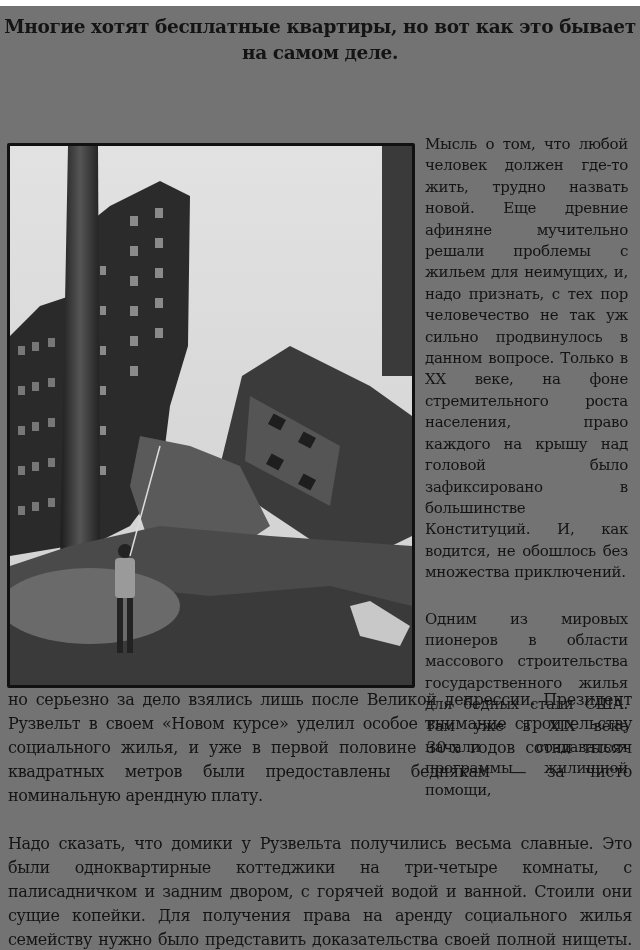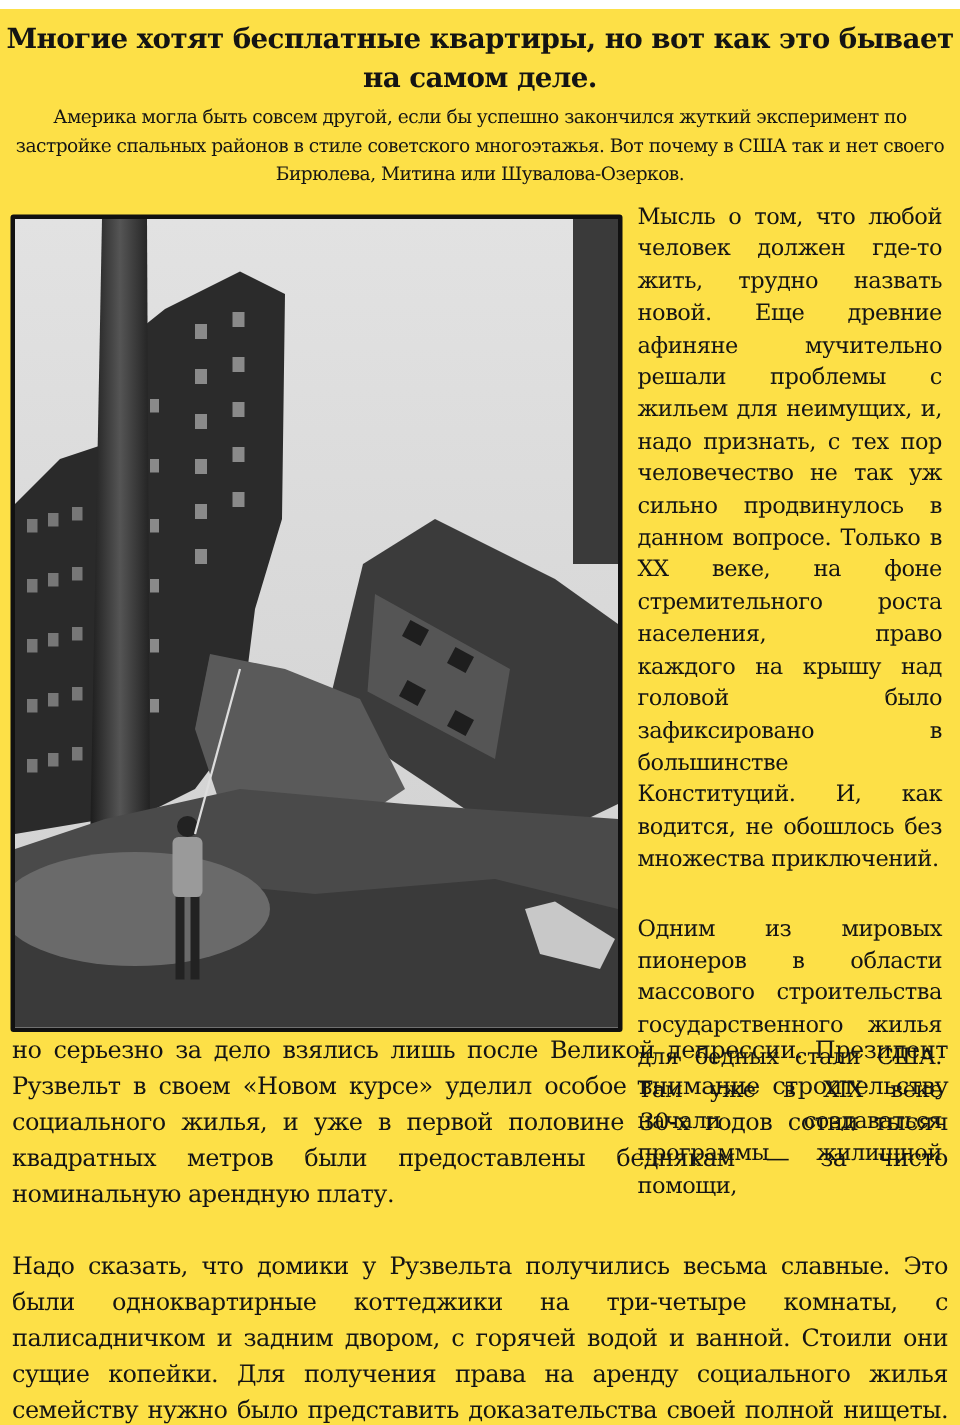--- a/index.html
+++ b/index.html
@@ -4,21 +4,21 @@
 <style>
   html, body { margin: 0; padding: 0; }
   body {
     width: 640px; height: 950px; overflow: hidden;
     background: #ffffff;
     font-family: "DejaVu Serif", "Liberation Serif", serif;
     color: #141414;
   }
   .page {
     position: absolute; left: 0; top: 6px; width: 640px; height: 944px;
-    background: #fde047;
+    background: #737373;
   }
   .title {
     position: absolute; left: 0; top: 8px; width: 640px;
     text-align: center; font-weight: bold; font-size: 18.5px; line-height: 26px;
     letter-spacing: -0.4px;
   }
   .lead {
     position: absolute; left: 6px; top: 62px; width: 628px;
     text-align: center; font-size: 12.4px; line-height: 19px; letter-spacing: -0.35px;
   }
@@ -41,21 +41,20 @@
   }
   .full p { margin: 0; }
   .cont { top: 682px; }
   .para3 { top: 826px; }
 </style>
 </head>
 <body>
 
 <div class="page">
   <div class="title">Многие хотят бесплатные квартиры, но вот как это бывает на самом деле.</div>
-  <div class="lead">Америка могла быть совсем другой, если бы успешно закончился жуткий эксперимент по застройке спальных районов в стиле советского многоэтажья. Вот почему в США так и нет своего Бирюлева, Митина или Шувалова-Озерков.</div>
 
   <div class="photo">
     <svg width="402" height="539" viewBox="0 0 402 539">
       <defs>
         <linearGradient id="sky" x1="0" y1="0" x2="0" y2="1">
           <stop offset="0" stop-color="#e2e2e2"></stop>
           <stop offset="1" stop-color="#cfcfcf"></stop>
         </linearGradient>
         <linearGradient id="stack" x1="0" y1="0" x2="1" y2="0">
           <stop offset="0" stop-color="#1c1c1c"></stop>

